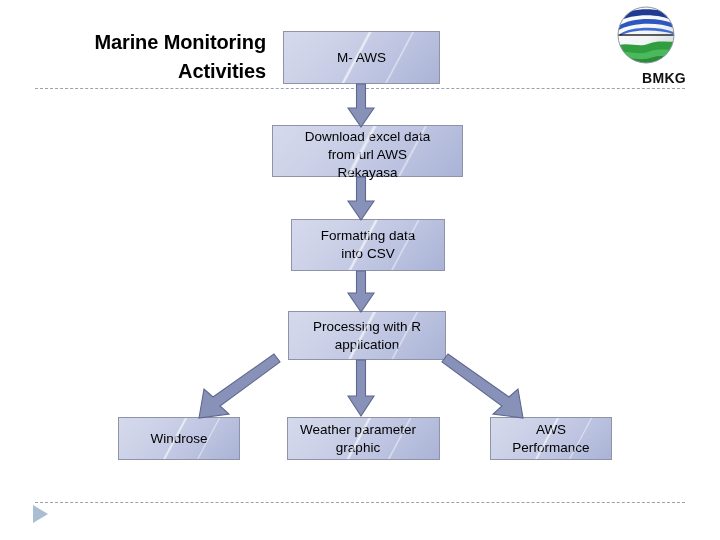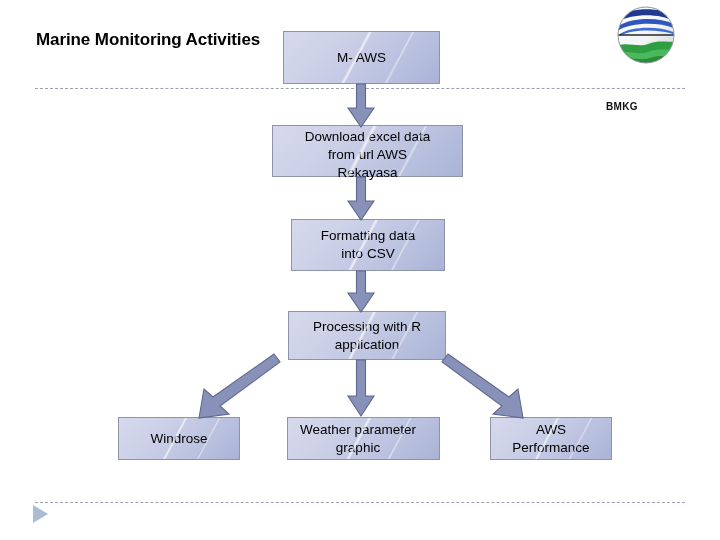--- a/index.html
+++ b/index.html
@@ -15,25 +15,26 @@
     font-family: "Liberation Sans", sans-serif;
     -webkit-font-smoothing: none;
   }
 
   
   .slide-title {
     position: absolute;
     left: 36px;
     top: 28px;
     width: 230px;
-    font-size: 17px;
+    font-size: 20px;
     font-weight: bold;
     line-height: 1.45;
     color: #000000;
     letter-spacing: -0.1px;
+    text-align: right;
   }
 
   .rule {
     position: absolute;
     left: 35px;
     width: 650px;
     height: 0;
     border-top: 1px dashed #9aa3ad;
   }
   .rule-top { top: 88px; }
@@ -52,26 +53,25 @@
     left: 8px;
     top: 0;
     width: 64px;
     height: 62px;
   }
   .logo-caption {
     position: absolute;
     left: 0;
     top: 66px;
     width: 80px;
-    text-align: left;
-    font-size: 10px;
+    text-align: right;
+    font-size: 14px;
     font-weight: bold;
     color: #101010;
     letter-spacing: 0.3px;
-    margin-top: 31px;
   }
 
   
   .node {
     position: absolute;
     box-sizing: border-box;
     border: 1px solid #8e93a8;
     background:
       linear-gradient(134deg,
         #d6d9ec 0%,

